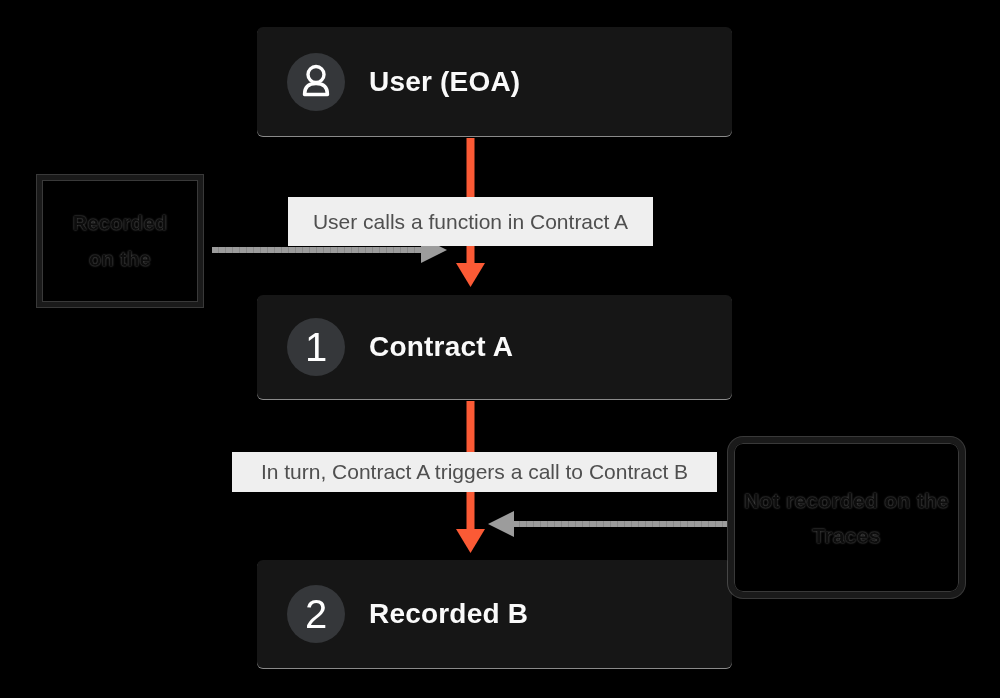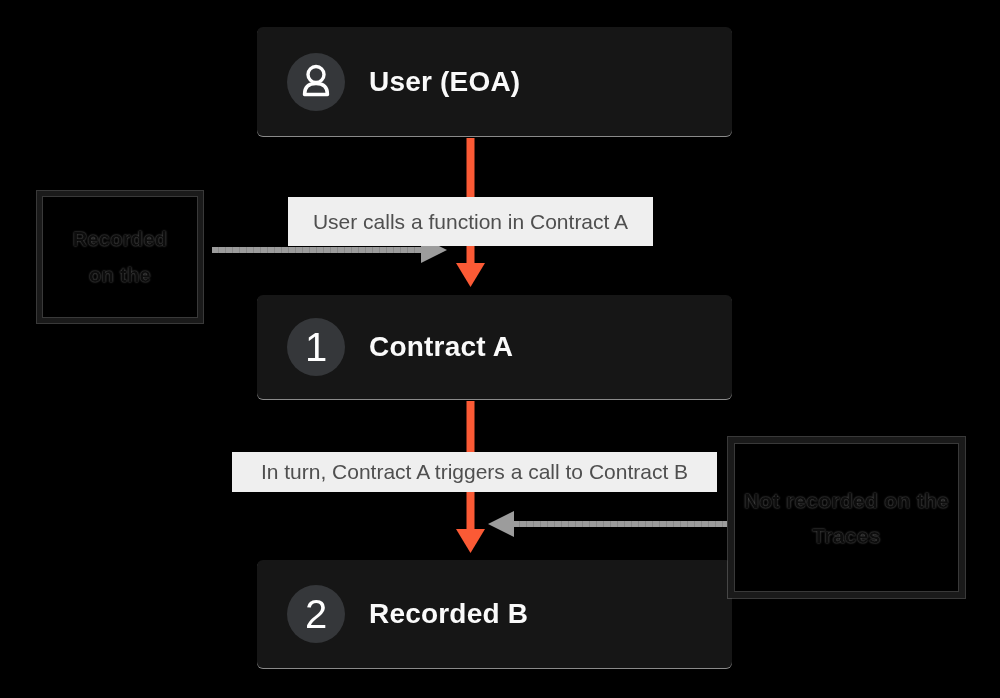--- a/index.html
+++ b/index.html
@@ -48,22 +48,22 @@
   .gray-head-right{left:488px;top:511px;}
   
   .note{
     position:absolute;background:#000;box-sizing:border-box;
     border:5px solid #1a1a1a;
     box-shadow:0 0 0 1px rgba(150,150,150,.38), inset 0 0 0 1px rgba(150,150,150,.38);
     display:flex;flex-direction:column;align-items:center;justify-content:center;
     text-align:center;font-weight:700;color:#0d0d0d;
     text-shadow:0 0 2px rgba(175,175,175,.65);letter-spacing:.3px;z-index:3;
   }
-  .note-left{left:37px;top:175px;width:166px;height:132px;font-size:20px;line-height:36px;margin-top:16px;}
-  .note-right{left:728px;top:437px;width:237px;height:161px;font-size:21px;line-height:35px;border-width:6px;}
+  .note-left{left:37px;top:175px;width:166px;height:132px;font-size:20px;line-height:36px;}
+  .note-right{left:728px;top:437px;width:237px;height:161px;font-size:21px;line-height:35px;border-width:6px;border-radius:15px;}
   svg{display:block;}
 </style>
 </head>
 <body>
 
 <div class="canvas" style="--bg: #000000; --node-bg: #161616; --badge-bg: #35373a; --accent: #fb5a35; --gray: #9c9c9c; --label-bg: #efefef; --label-text: #4f4f4f; --edge-line: #8a8a8a;">
 
   <svg class="orange-arrow orange-1" viewBox="0 0 29 149" width="29" height="149">
     <rect x="10.5" y="0" width="8" height="127" fill="currentColor"></rect>
     <polygon points="0,125 29,125 14.5,149" fill="currentColor"></polygon>

